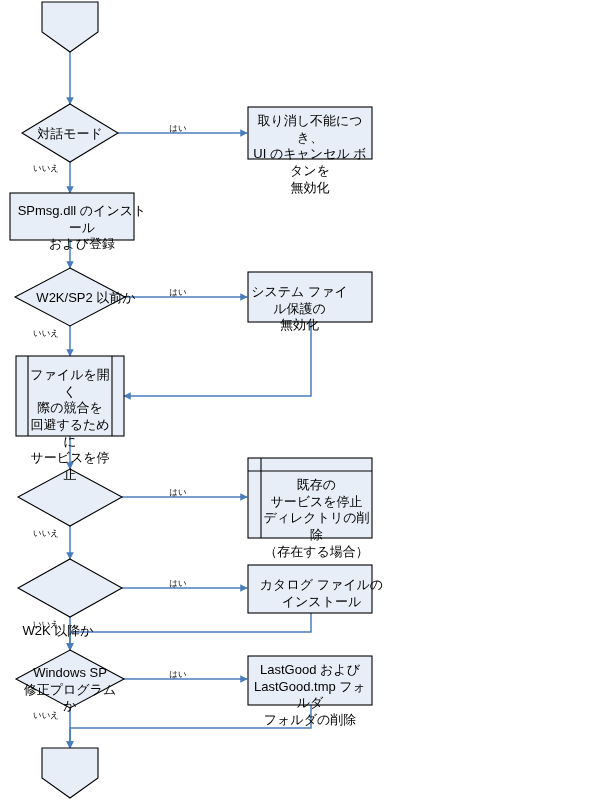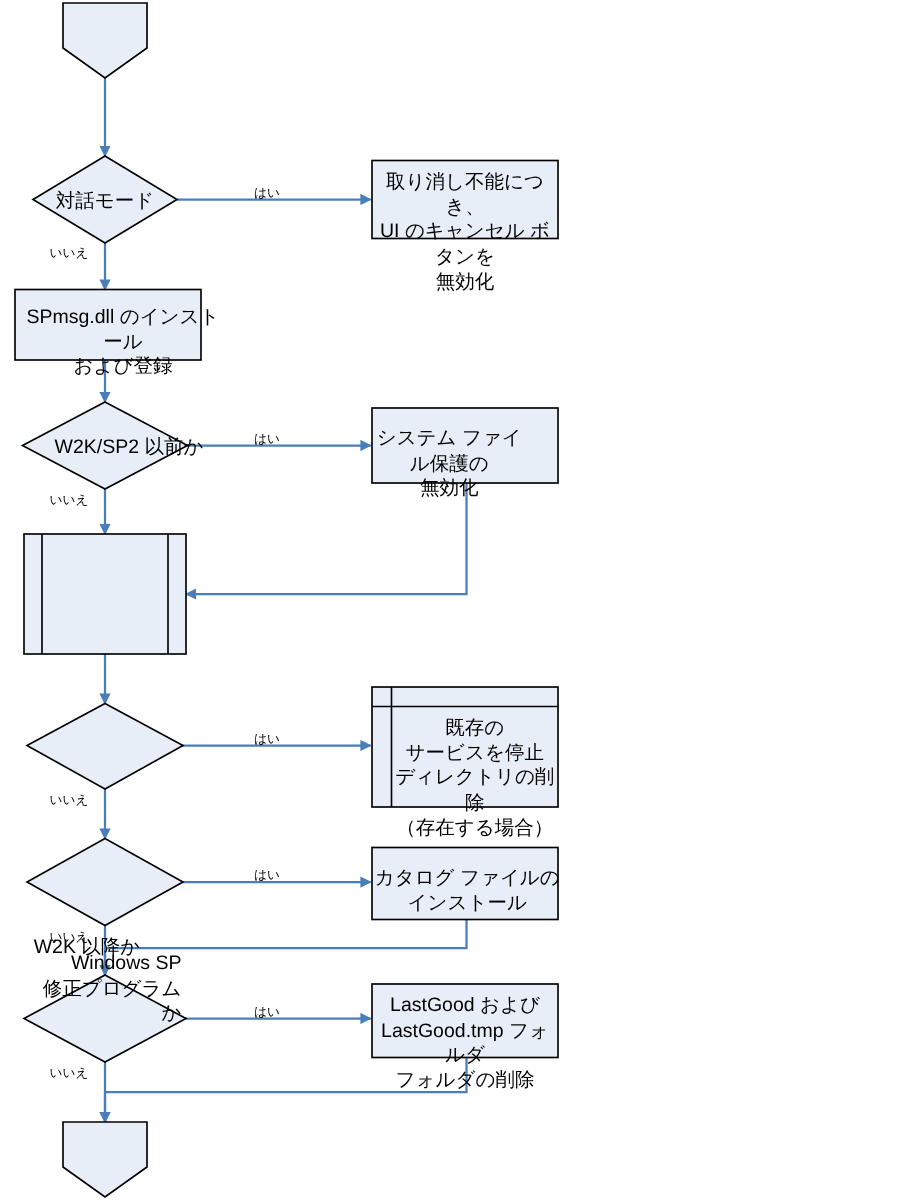--- a/index.html
+++ b/index.html
@@ -112,33 +112,37 @@
 無効化</div>
 
   <div class="lbl lbl-shape" style="left:12px;  top:203px; width:140px;">SPmsg.dll のインストール
 および登録</div>
 
   <div class="lbl lbl-shape" style="left:31px;  top:290px; width:110px;">W2K/SP2 以前か</div>
 
   <div class="lbl lbl-shape" style="left:250px; top:284px; width:99px;">システム ファイル保護の
 無効化</div>
 
+  <div class="lbl lbl-shape" style="left:30px;  top:367px; width:80px;">ファイルを開く
+際の競合を
+回避するために
+サービスを停止</div>
 
 
   <div class="lbl lbl-shape" style="left:263px; top:477px; width:107px;">既存の
 サービスを停止
 ディレクトリの削除
 （存在する場合）</div>
 
   <div class="lbl lbl-shape" style="left:9px;  top:581px; width:98px;margin-top:42px;">W2K 以降か</div>
 
-  <div class="lbl lbl-shape" style="left:240px; top:577px; width:143px;">カタログ ファイルの
+  <div class="lbl lbl-shape" style="left:250px; top:577px; width:143px;">カタログ ファイルの
 インストール</div>
 
-  <div class="lbl lbl-shape" style="left:19px;  top:634px; width:102px;text-align:right;">Windows SP
+  <div class="lbl lbl-shape" style="left:19px;  top:665px; width:102px;">Windows SP
 修正プログラムか</div>
 
   <div class="lbl lbl-shape" style="left:250px; top:662px; width:120px;">LastGood および
 LastGood.tmp フォルダ
 フォルダの削除</div>
 
   <div class="lbl lbl-edge" style="left:162px; top:123px; width:32px;">はい</div>
   <div class="lbl lbl-edge" style="left:26px;  top:163px; width:40px;">いいえ</div>
 
   <div class="lbl lbl-edge" style="left:162px; top:287px; width:32px;">はい</div>

